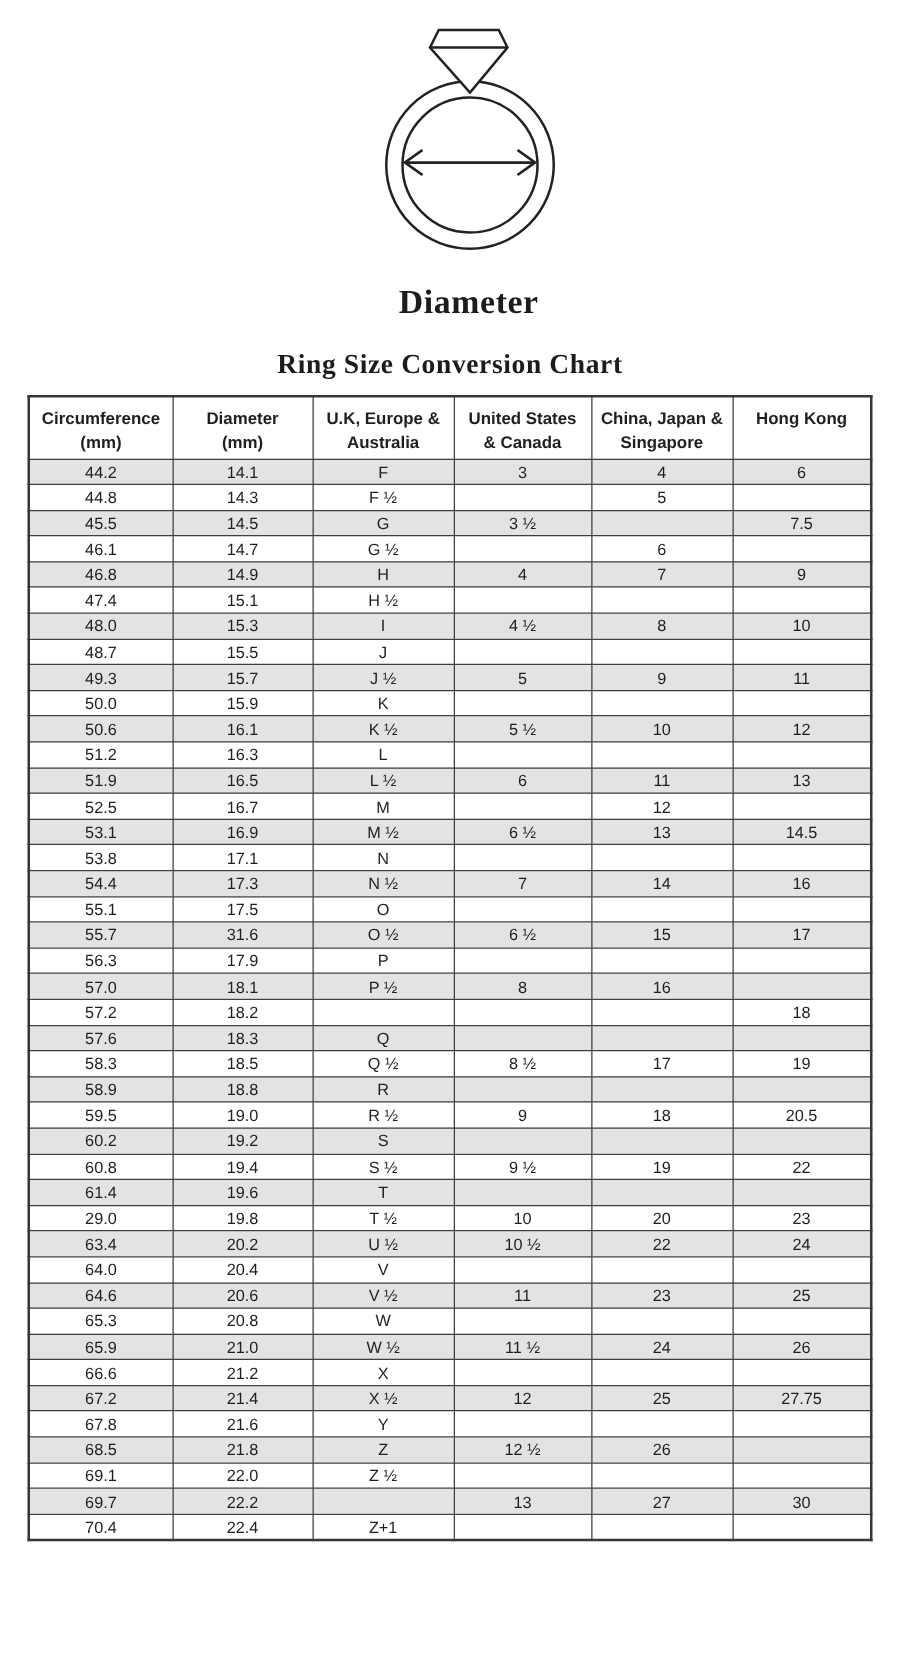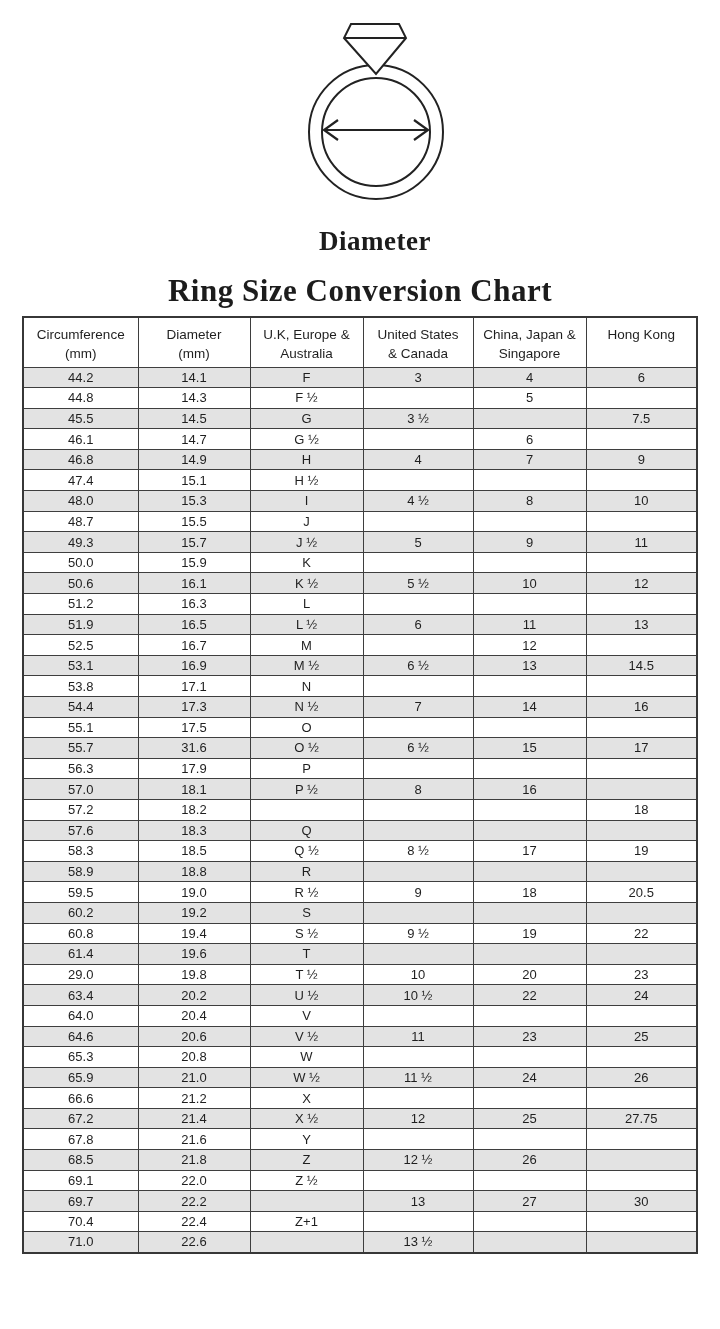--- a/index.html
+++ b/index.html
@@ -32,21 +32,21 @@
     line-height: 27px;
     letter-spacing: 0.5px;
     margin-top: 23px;
     color: #1c1c1c;
   }
 
   .chart-title {
     text-align: center;
     font-family: "Liberation Serif", "DejaVu Serif", serif;
     font-weight: 700;
-    font-size: 31px;
+    font-size: 22px;
     line-height: 25px;
     letter-spacing: 0.5px;
     margin: 23px 0 0 0;
     color: #1c1c1c;
   }
 
   table.conversion {
     margin: 13px auto 0 auto;
     width: 674px;
     table-layout: fixed;
@@ -59,21 +59,21 @@
   col.c3 { width: 110px; }
   col.c4 { width: 113px; }
   col.c5 { width: 111px; }
 
   th, td {
     border: 1px solid #3e3e3e;
     text-align: center;
   }
   th {
     font-size: 13.5px;
-    font-weight: 400;
+    font-weight: 700;
     vertical-align: top;
     padding: 7px 0 0 0;
     line-height: 19px;
     height: 50px;
     background: #ffffff;
     color: #1f1f1f;
   }
   td {
     font-size: 13px;
     height: 20.6px;
@@ -472,24 +472,16 @@
           <td>30</td>
         </tr>
         <tr>
           <td>70.4</td>
           <td>22.4</td>
           <td>Z+1</td>
           <td></td>
           <td></td>
           <td></td>
         </tr>
-        <tr>
-          <td>71.0</td>
-          <td>22.6</td>
-          <td></td>
-          <td>13 ½</td>
-          <td></td>
-          <td></td>
-        </tr>
       </tbody>
   </table>
 
 </div>
 
 </body></html>

